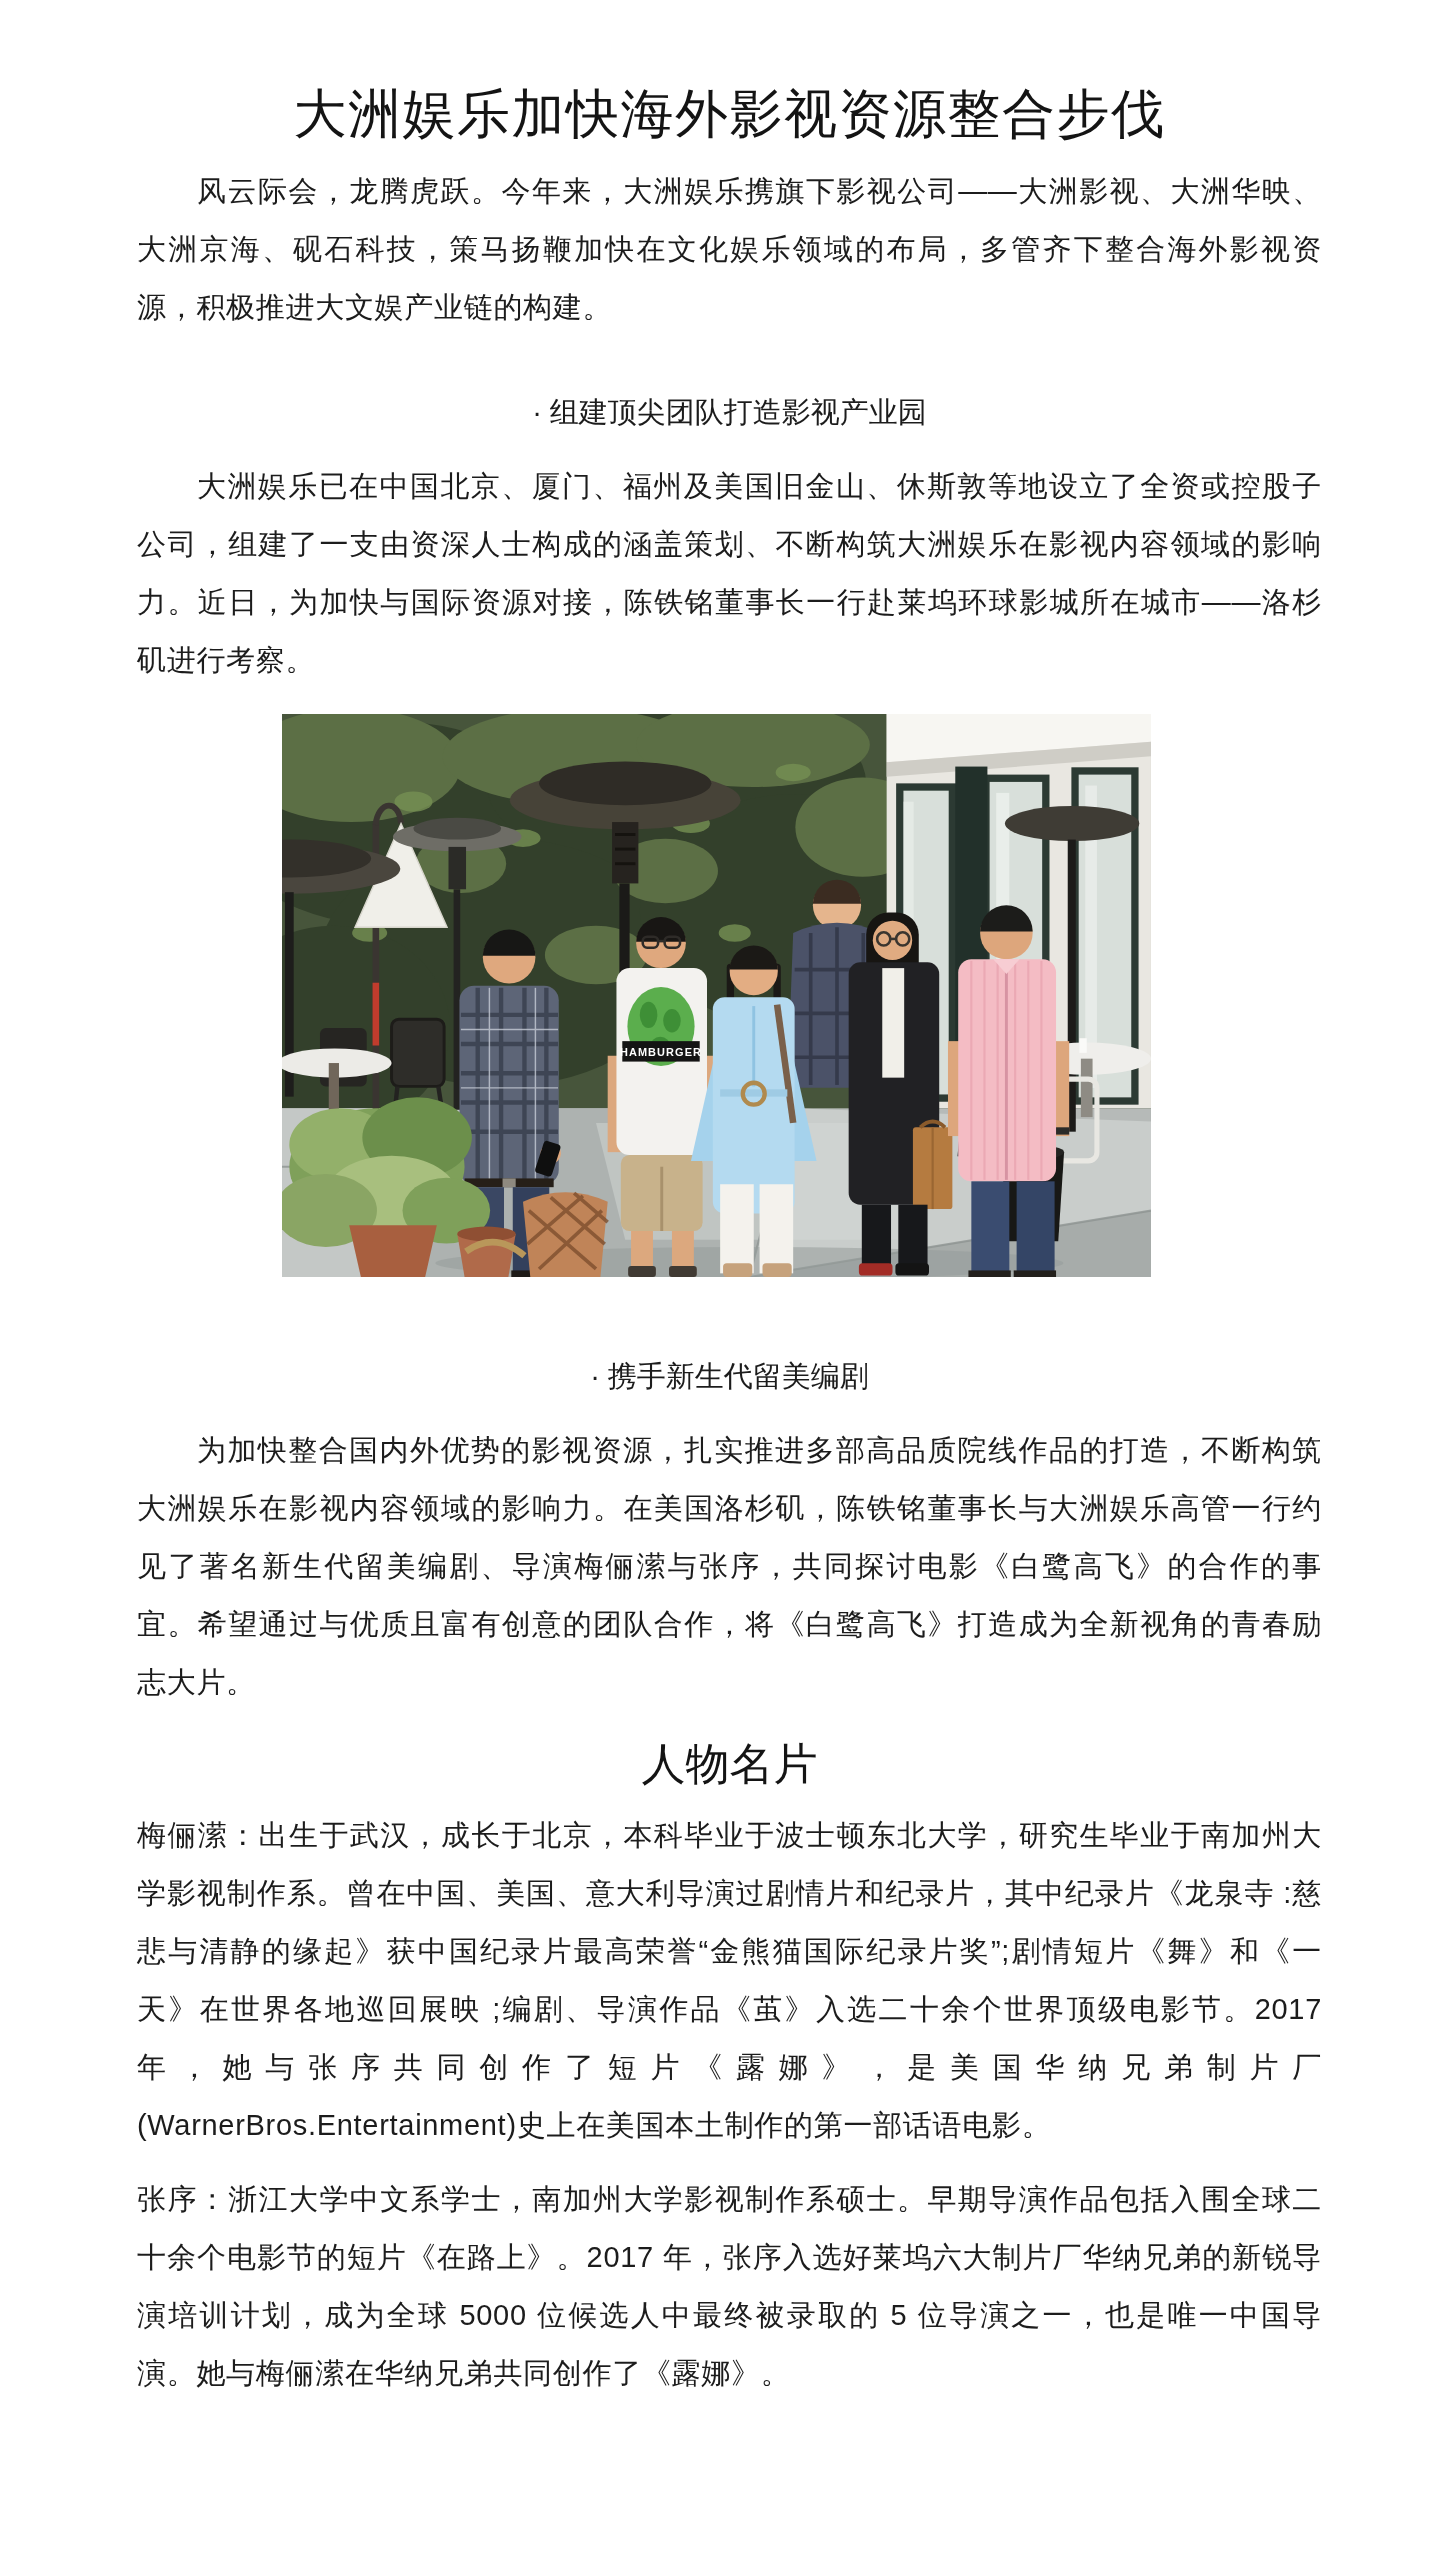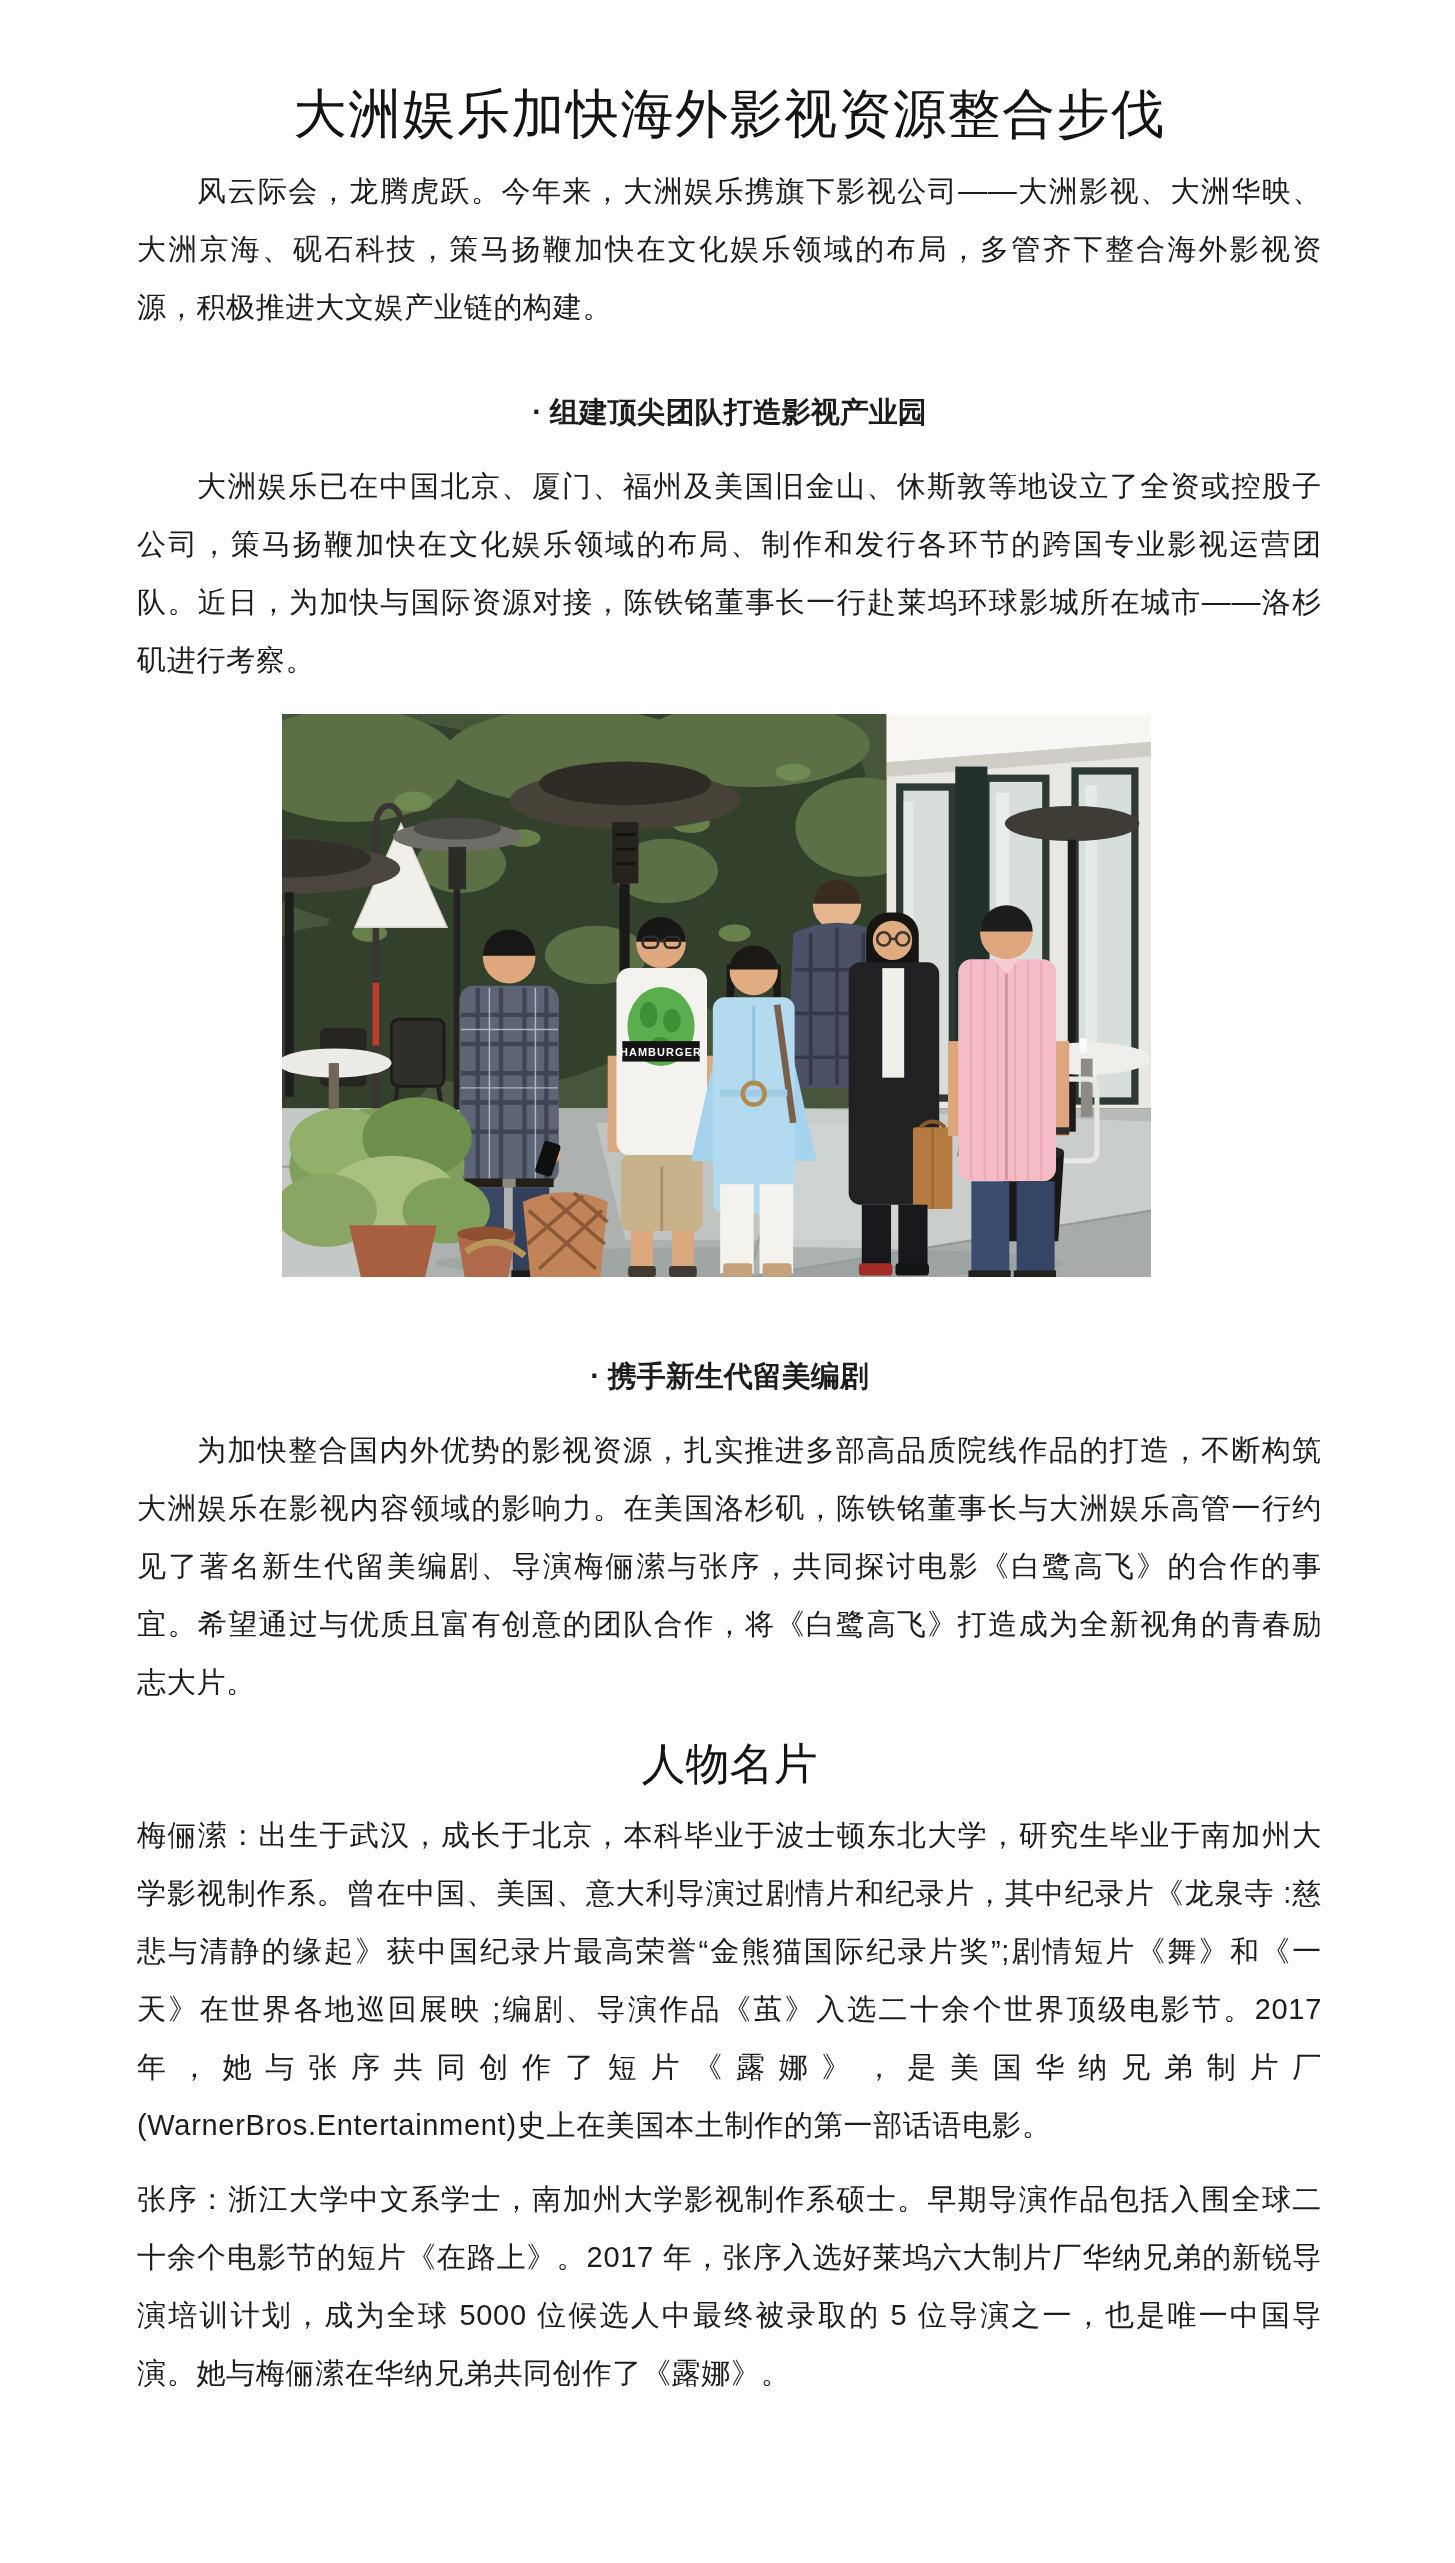--- a/index.html
+++ b/index.html
@@ -27,21 +27,21 @@
     font-size:29px;
     line-height:58px;
     margin:16px;
     text-align:justify;
     letter-spacing:0.7px;
   }
   p.indent{text-indent:60px;}
   .subhead{
     font-size:29px;
     line-height:58px;
-    font-weight:700;
+    font-weight:400;
     text-align:center;
     margin:47px 0 0 0;
   }
   .intro{margin-top:111px;}
   .subhead.second{margin-top:70px;}
   .after-sub{margin-top:0;}
   .after-sub2{margin-top:8.8px;}
   figure.photo{
     margin:25px 0 0 161px;
     width:869px;
@@ -63,21 +63,21 @@
 <body>
 
 <div class="page">
   <div class="content">
 
     <h1 class="title">大洲娱乐加快海外影视资源整合步伐</h1>
 
     <p class="body indent intro">风云际会，龙腾虎跃。今年来，大洲娱乐携旗下影视公司——大洲影视、大洲华映、大洲京海、砚石科技，策马扬鞭加快在文化娱乐领域的布局，多管齐下整合海外影视资源，积极推进大文娱产业链的构建。</p>
 
     <h3 class="subhead">· 组建顶尖团队打造影视产业园</h3>
-    <p class="body indent after-sub">大洲娱乐已在中国北京、厦门、福州及美国旧金山、休斯敦等地设立了全资或控股子公司，策马扬鞭加快在文化娱乐领域的布局、制作和发行各环节的跨国专业影视运营团队。近日，为加快与国际资源对接，陈铁铭董事长一行赴莱坞环球影城所在城市——洛杉矶进行考察。</p>
+    <p class="body indent after-sub">大洲娱乐已在中国北京、厦门、福州及美国旧金山、休斯敦等地设立了全资或控股子公司，组建了一支由资深人士构成的涵盖策划、不断构筑大洲娱乐在影视内容领域的影响力。近日，为加快与国际资源对接，陈铁铭董事长一行赴莱坞环球影城所在城市——洛杉矶进行考察。</p>
 
     <figure class="photo" aria-label="六人在洛杉矶餐厅露台合影（户外暖灯、绿植与白色建筑背景）">
       <svg viewBox="0 0 1190 771" width="869" height="563" role="img">
 
         <rect width="1190" height="771" fill="#47553b"></rect>
         <g fill="#33402b">
           <ellipse cx="150" cy="150" rx="230" ry="140"></ellipse>
           <ellipse cx="540" cy="95" rx="260" ry="125"></ellipse>
           <ellipse cx="300" cy="340" rx="250" ry="170"></ellipse>
           <ellipse cx="700" cy="270" rx="210" ry="160"></ellipse>

